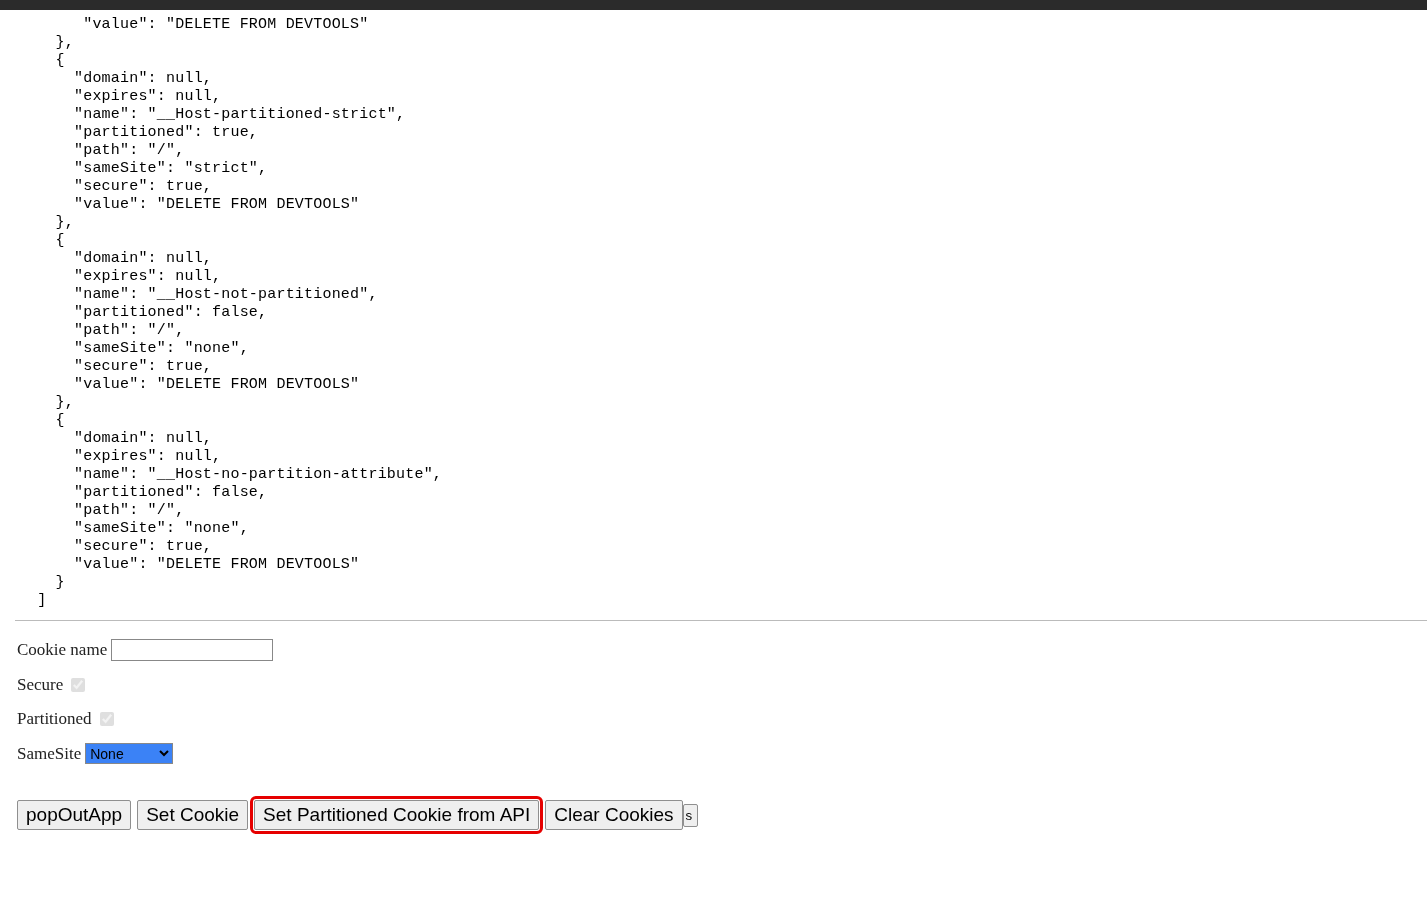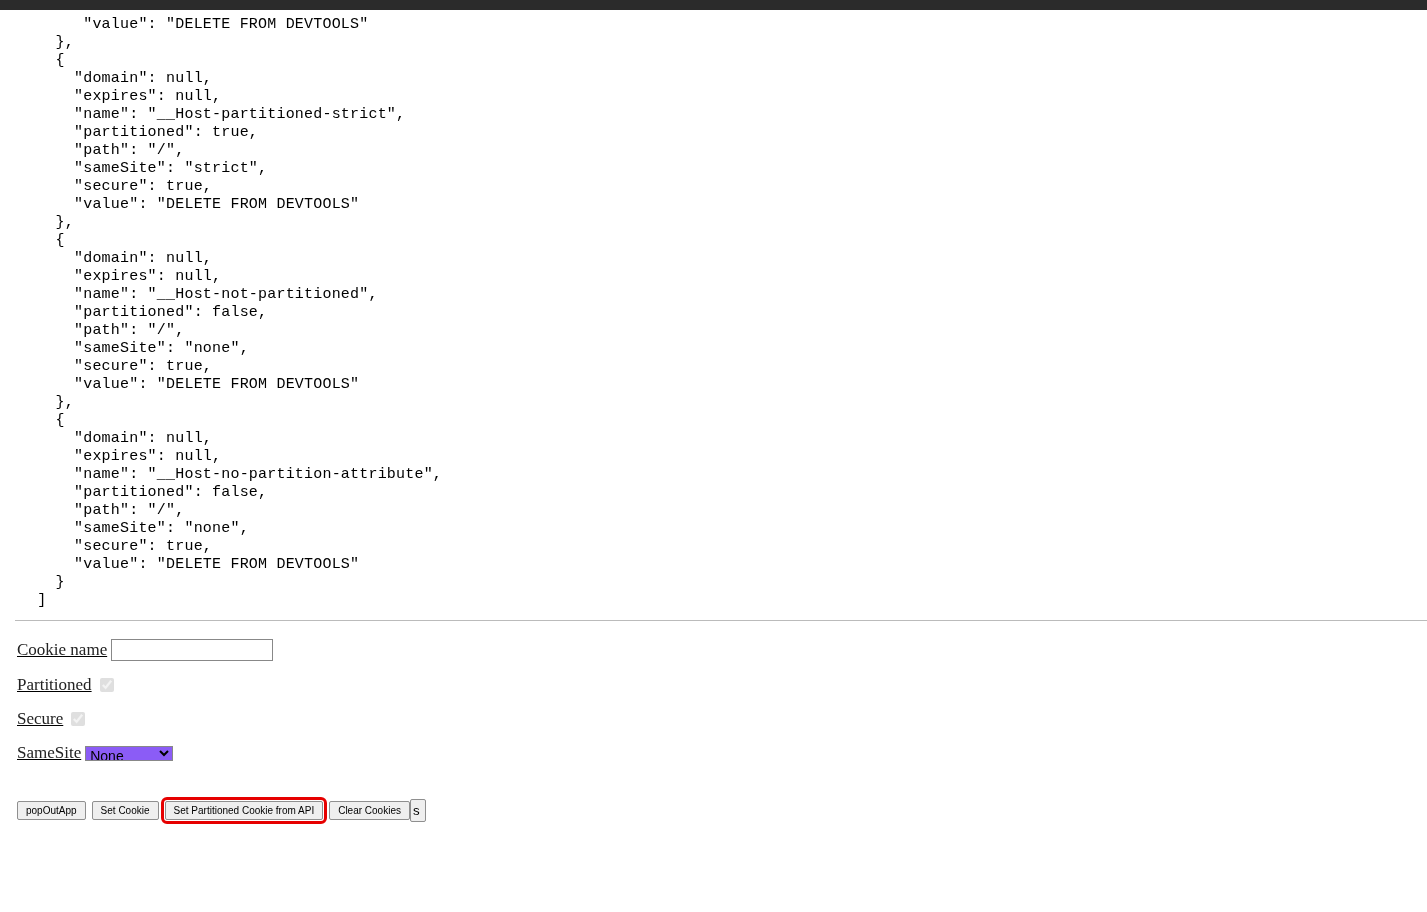--- a/index.html
+++ b/index.html
@@ -30,21 +30,20 @@
       margin: 0 0 0 15px;
     }
     .form-area {
       padding: 18px 16px 10px 17px;
     }
     .form-row {
       margin-bottom: 14px;
       display: flex;
       align-items: center;
       gap: 4px;
-      text-decoration: underline;
     }
     .form-row label {
       font-size: 17px;
       color: #222;
     }
     .form-row input[type="text"] {
       width: 162px;
       height: 22px;
       border: 1px solid #888;
       font-size: 15px;
@@ -54,34 +53,34 @@
       width: 14px;
       height: 14px;
       margin-left: 4px;
       accent-color: #888;
     }
     .form-row input[type="checkbox"]:disabled {
       opacity: 0.7;
     }
     .form-row select {
       width: 88px;
-      height: 15px;
+      height: 21px;
       font-size: 14px;
       border: 1px solid #888;
-      background: #8b5cf6;
+      background: #3b82f6;
     }
     .buttons-row {
       padding: 12px 16px 10px 17px;
       display: flex;
       gap: 6px;
       align-items: center;
     }
     .buttons-row button {
       font-family: Arial, sans-serif;
-      font-size: 10px;
+      font-size: 19px;
       padding: 3px 8px;
       background: #efefef;
       border: 1px solid #8f8f8f;
       border-radius: 2px;
       cursor: pointer;
     }
     .highlighted {
       outline: 3px solid #e60000;
       outline-offset: 1px;
     }
@@ -140,26 +139,26 @@
 
   <div class="form-area">
 
     <div class="form-row">
       <label>Cookie name</label>
       <input type="text" value="" style="">
     </div>
 
 
     <div class="form-row">
-      <label>Partitioned</label>
+      <label>Secure</label>
       <input type="checkbox" checked="" disabled="" style="">
     </div>
 
     <div class="form-row">
-      <label>Secure</label>
+      <label>Partitioned</label>
       <input type="checkbox" checked="" disabled="" style="">
     </div>
 
     <div class="form-row">
       <label>SameSite</label>
       <select>
         <option>None</option>
       </select>
     </div>
 

